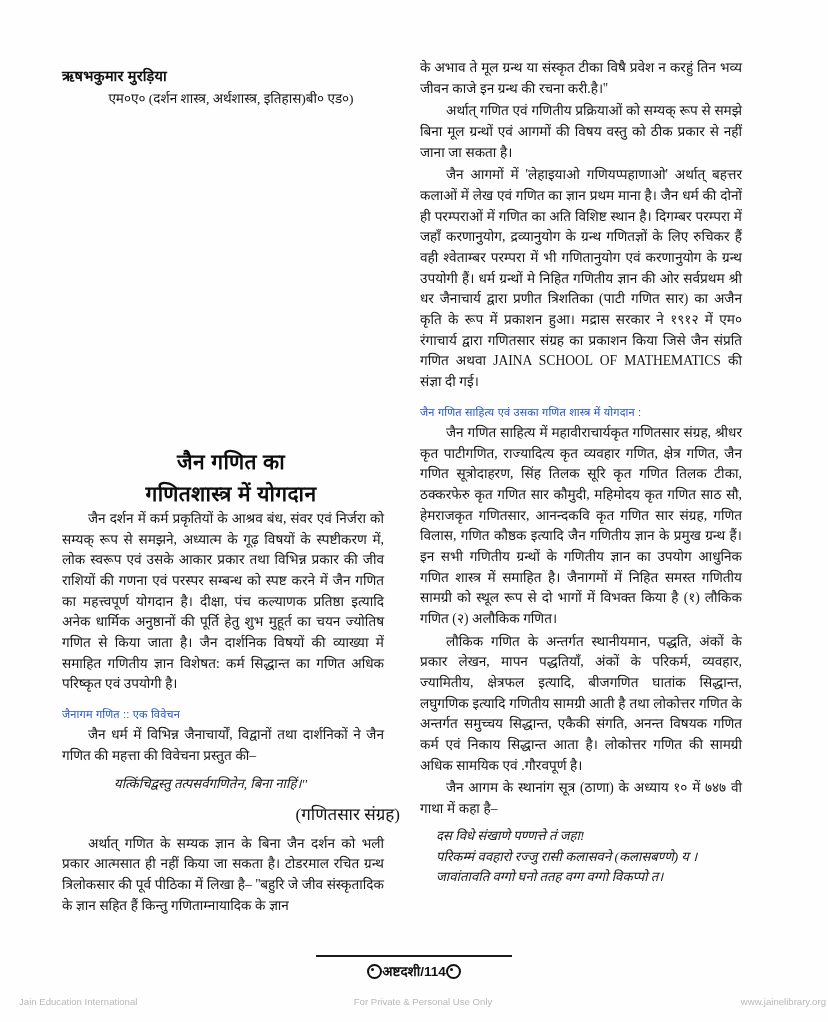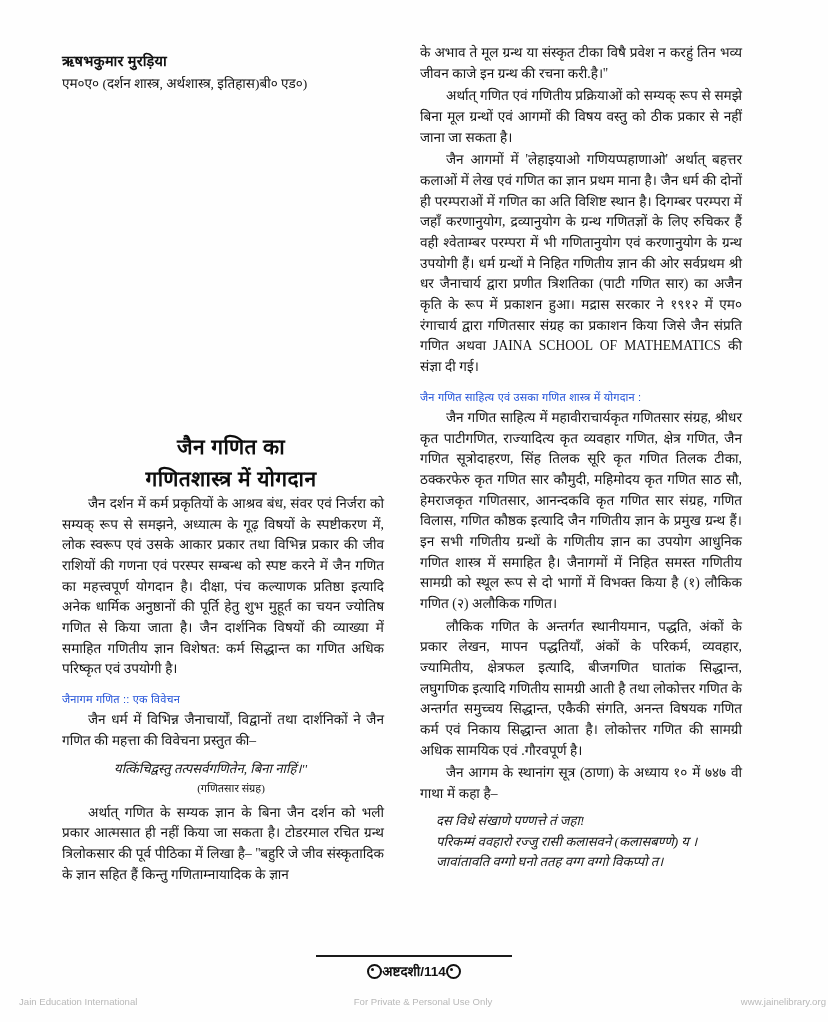--- a/index.html
+++ b/index.html
@@ -18,21 +18,21 @@
 
   .page {
     position: absolute;
     inset: 0;
     background: #fefefe;
   }
 
   
   .columns {
     position: absolute;
-    top: 43px;
+    top: 58px;
     left: 62px;
     width: 712px;
     height: 890px;
     display: flex;
     gap: 20px;
   }
   .col {
     width: 338px;
     position: relative;
   }
@@ -48,20 +48,21 @@
     line-height: 1.45;
     margin: 0 0 2px 0;
     color: #111;
   }
   .author-degrees {
     font-family: "Liberation Serif", "DejaVu Serif", serif;
     font-size: 13.5px;
     line-height: 1.5;
     margin: 0;
     color: #141414;
+    text-align: center;
   }
 
   .article-title {
     font-family: "Liberation Sans", "DejaVu Sans", sans-serif;
     font-weight: bold;
     font-size: 21px;
     line-height: 1.5;
     text-align: center;
     margin: 0;
     color: #0d0d0d;
@@ -102,24 +103,24 @@
     font-style: italic;
     font-size: 13.2px;
     line-height: 1.55;
     margin: 7px 0 0 0;
     color: #151515;
   }
   .verse .v-line { display: block; }
   .verse.indent-a { padding-left: 52px; }
   .verse.indent-b { padding-left: 16px; }
   .verse-source {
-    font-size: 11px;
-    line-height: 1.5;
-    text-align: center;
-    margin: 1px 0 6px 0;
+    font-size: 17px;
+    line-height: 1.5;
+    text-align: right;
+    margin: 8px 0 6px 0;
     color: #151515;
   }
 
   
   .page-foot {
     position: absolute;
     top: 955px;
     left: 0;
     width: 828px;
     display: flex;

